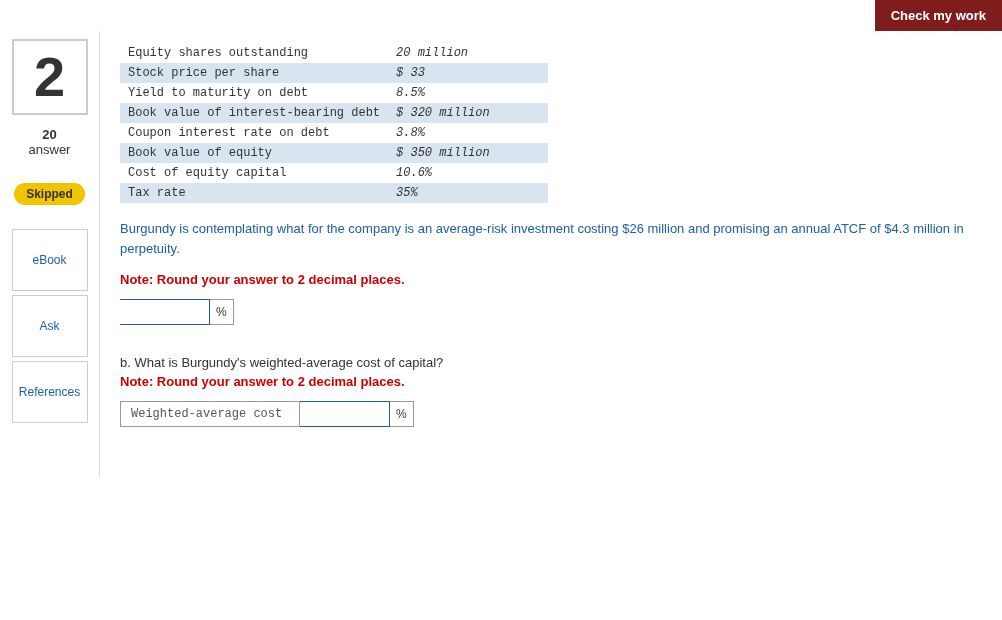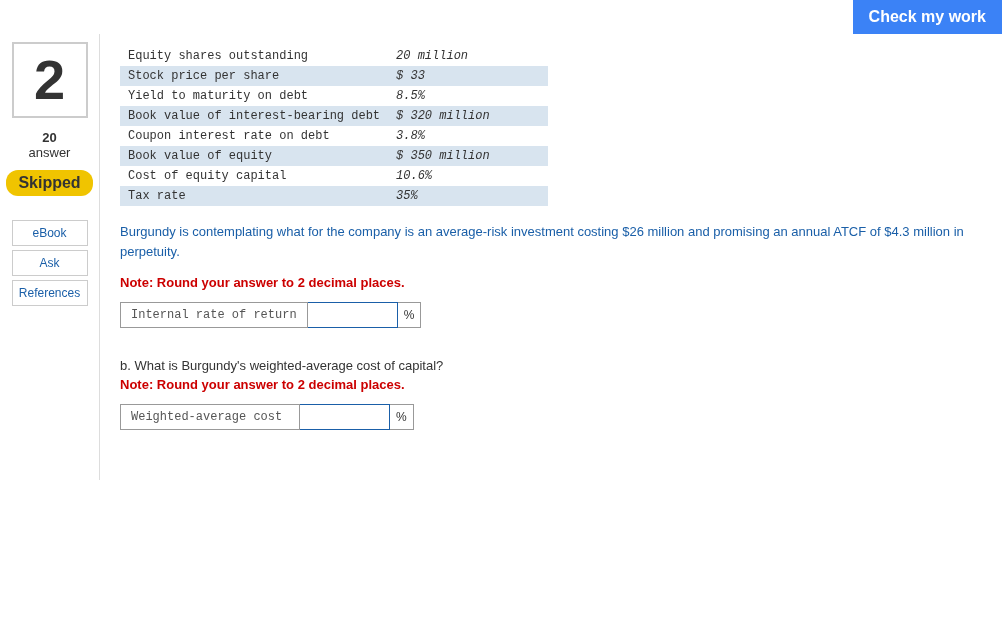--- a/index.html
+++ b/index.html
@@ -5,25 +5,25 @@
     * { box-sizing: border-box; margin: 0; padding: 0; }
     body { font-family: Arial, sans-serif; font-size: 13px; background: #fff; color: #333; width: 1002px; min-height: 620px; }
 
     #top-bar {
       display: flex;
       justify-content: flex-end;
       background: #fff;
       padding: 0;
     }
     #check-my-work-btn {
-      background: #3b82f6;
+      background: #7f1d1d;
       color: #fff;
       border: none;
       padding: 8px 16px;
-      font-size: 16px;
+      font-size: 13px;
       cursor: pointer;
       font-weight: bold;
     }
 
     #main-layout {
       display: flex;
       flex-direction: row;
       width: 100%;
     }
 
@@ -54,40 +54,40 @@
       margin-top: 12px;
       text-align: center;
       color: #333;
       font-size: 13px;
     }
     #points-label .points-num {
       font-weight: bold;
     }
 
     #skipped-badge {
-      margin-top: 10px;
+      margin-top: 26px;
       background: #f0c400;
       color: #333;
       border-radius: 12px;
       padding: 4px 12px;
-      font-size: 16px;
+      font-size: 12px;
       font-weight: bold;
     }
 
     #nav-buttons {
       margin-top: 24px;
       display: flex;
       flex-direction: column;
       gap: 4px;
       width: 100%;
       align-items: center;
     }
     .nav-btn {
       width: 76px;
-      padding: 5px 0;
+      padding: 23px 0;
       border: 1px solid #ccc;
       background: #fff;
       color: #1a5fa8;
       cursor: pointer;
       font-size: 12px;
       text-align: center;
     }
 
     #content-panel {
       flex: 1;
@@ -245,21 +245,20 @@
         </tbody>
     </table>
 
     <p class="contemplating-text">
       <span class="highlight-blue">Burgundy is contemplating what for the company is an average-risk investment costing $26 million and promising an annual ATCF of $4.3 million in perpetuity.</span>
     </p>
 
     <div class="question-section">
       <p class="note-text">Note: Round your answer to 2 decimal places.</p>
       <div class="input-row">
-        <div class="input-label-box">Internal rate of return</div>
         <input class="input-field" type="text" value="" style="">
         <div class="percent-label">%</div>
       </div>
     </div>
 
     <div class="question-section">
       <p class="question-label">b. What is Burgundy's weighted-average cost of capital?</p>
       <p class="note-text">Note: Round your answer to 2 decimal places.</p>
       <div class="input-row">
         <div class="input-label-box">Weighted-average cost</div>

